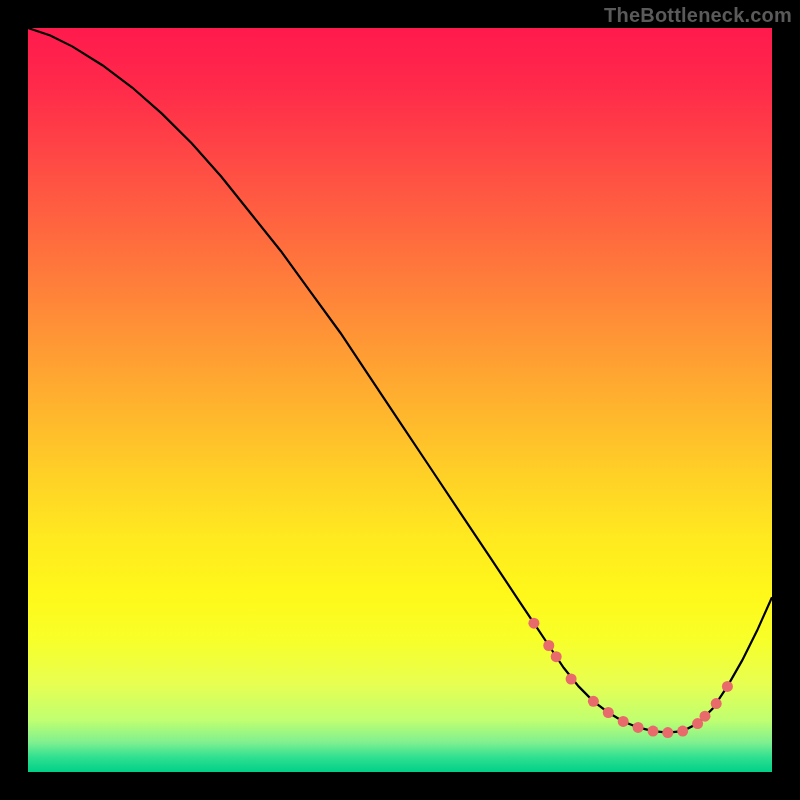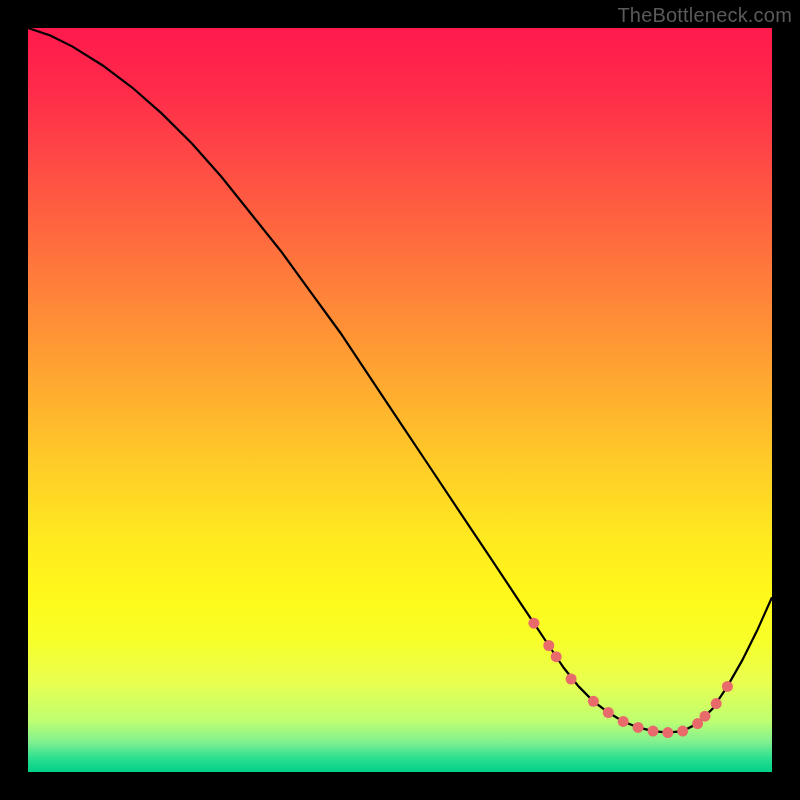--- a/index.html
+++ b/index.html
@@ -44,21 +44,21 @@
       #00d088 100%
     );
   }
   .watermark {
     position: absolute;
     top: 4px;
     right: 8px;
     font-size: 20px;
     color: #5a5a5a;
     letter-spacing: 0.2px;
-    font-weight: 400;
+    font-weight: 700;
     user-select: none;
   }
   svg.curve {
     position: absolute;
     left: 0;
     top: 0;
     width: 744px;
     height: 744px;
     overflow: visible;
   }

